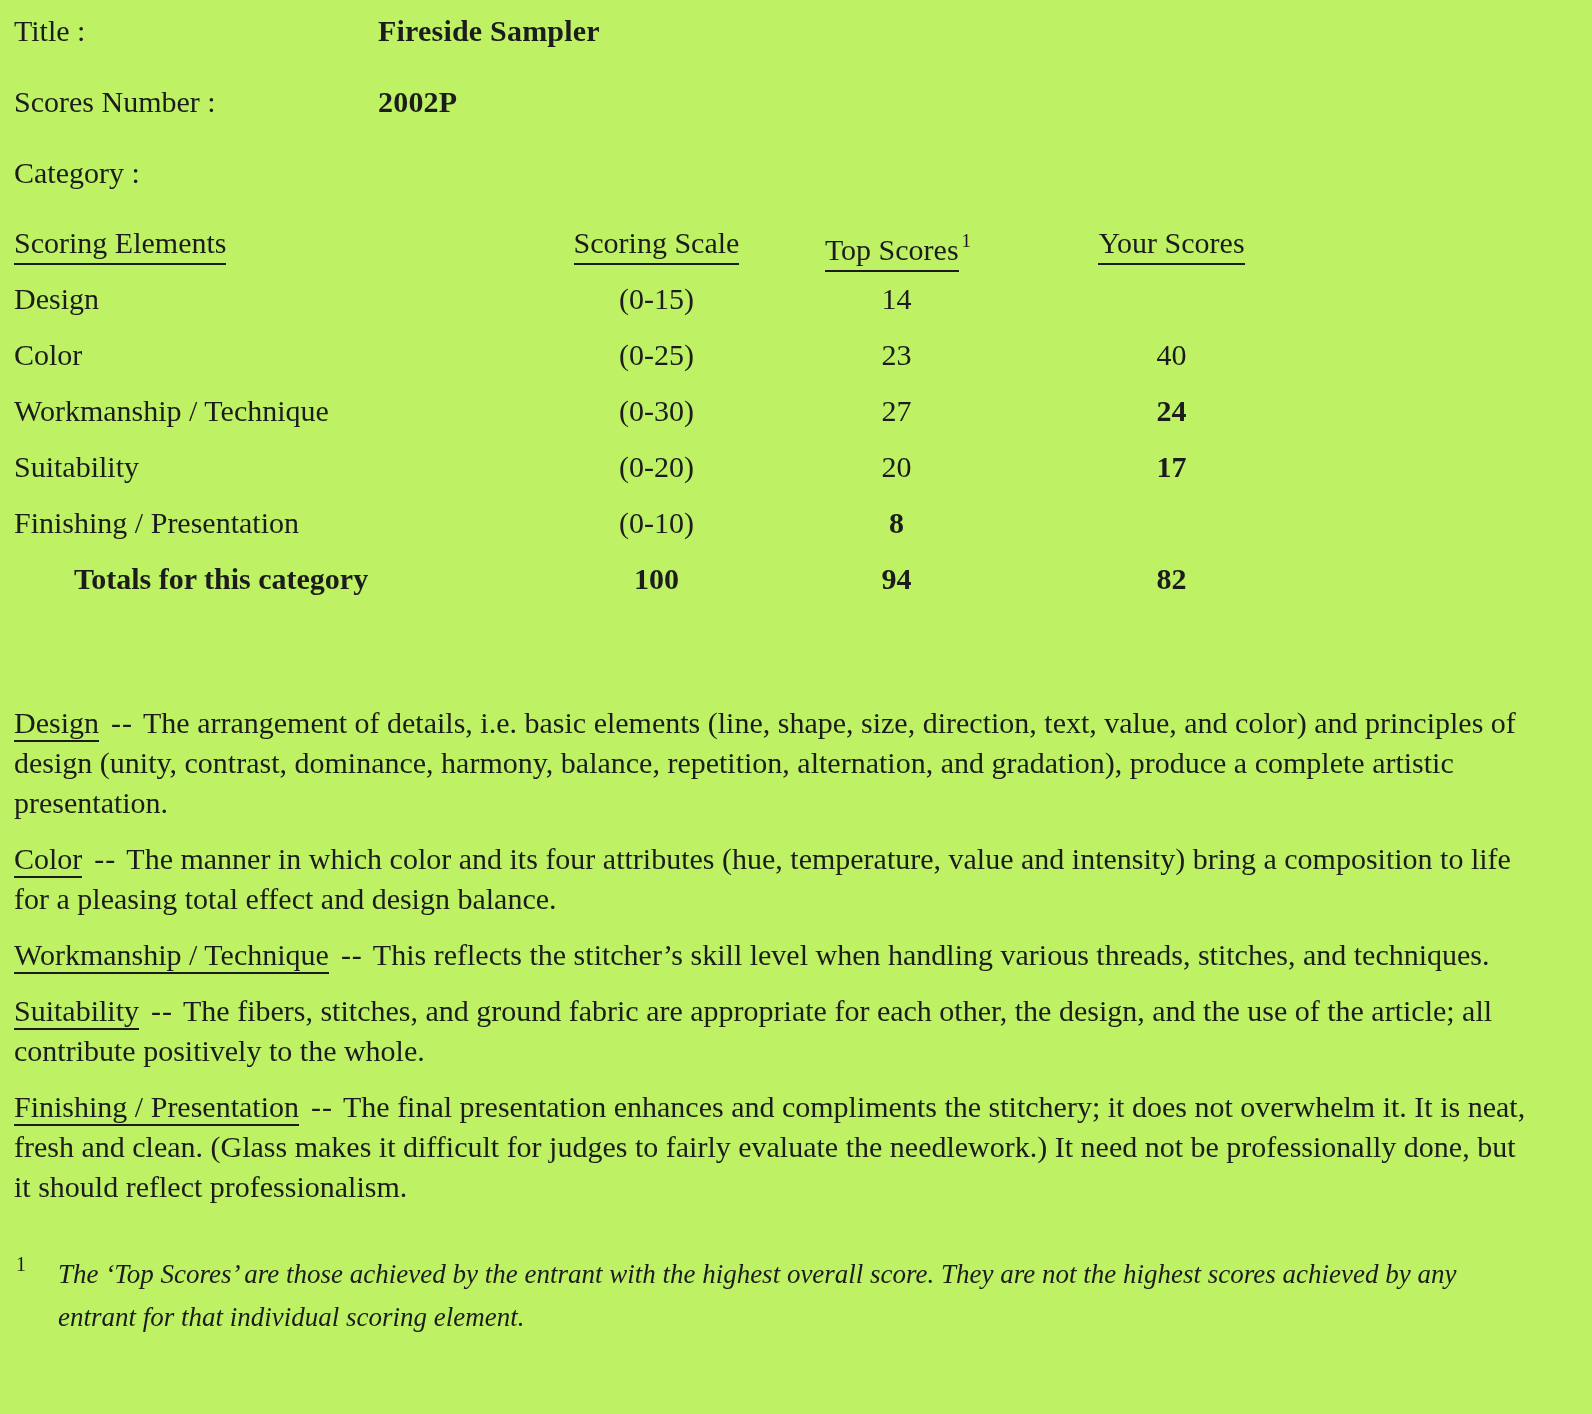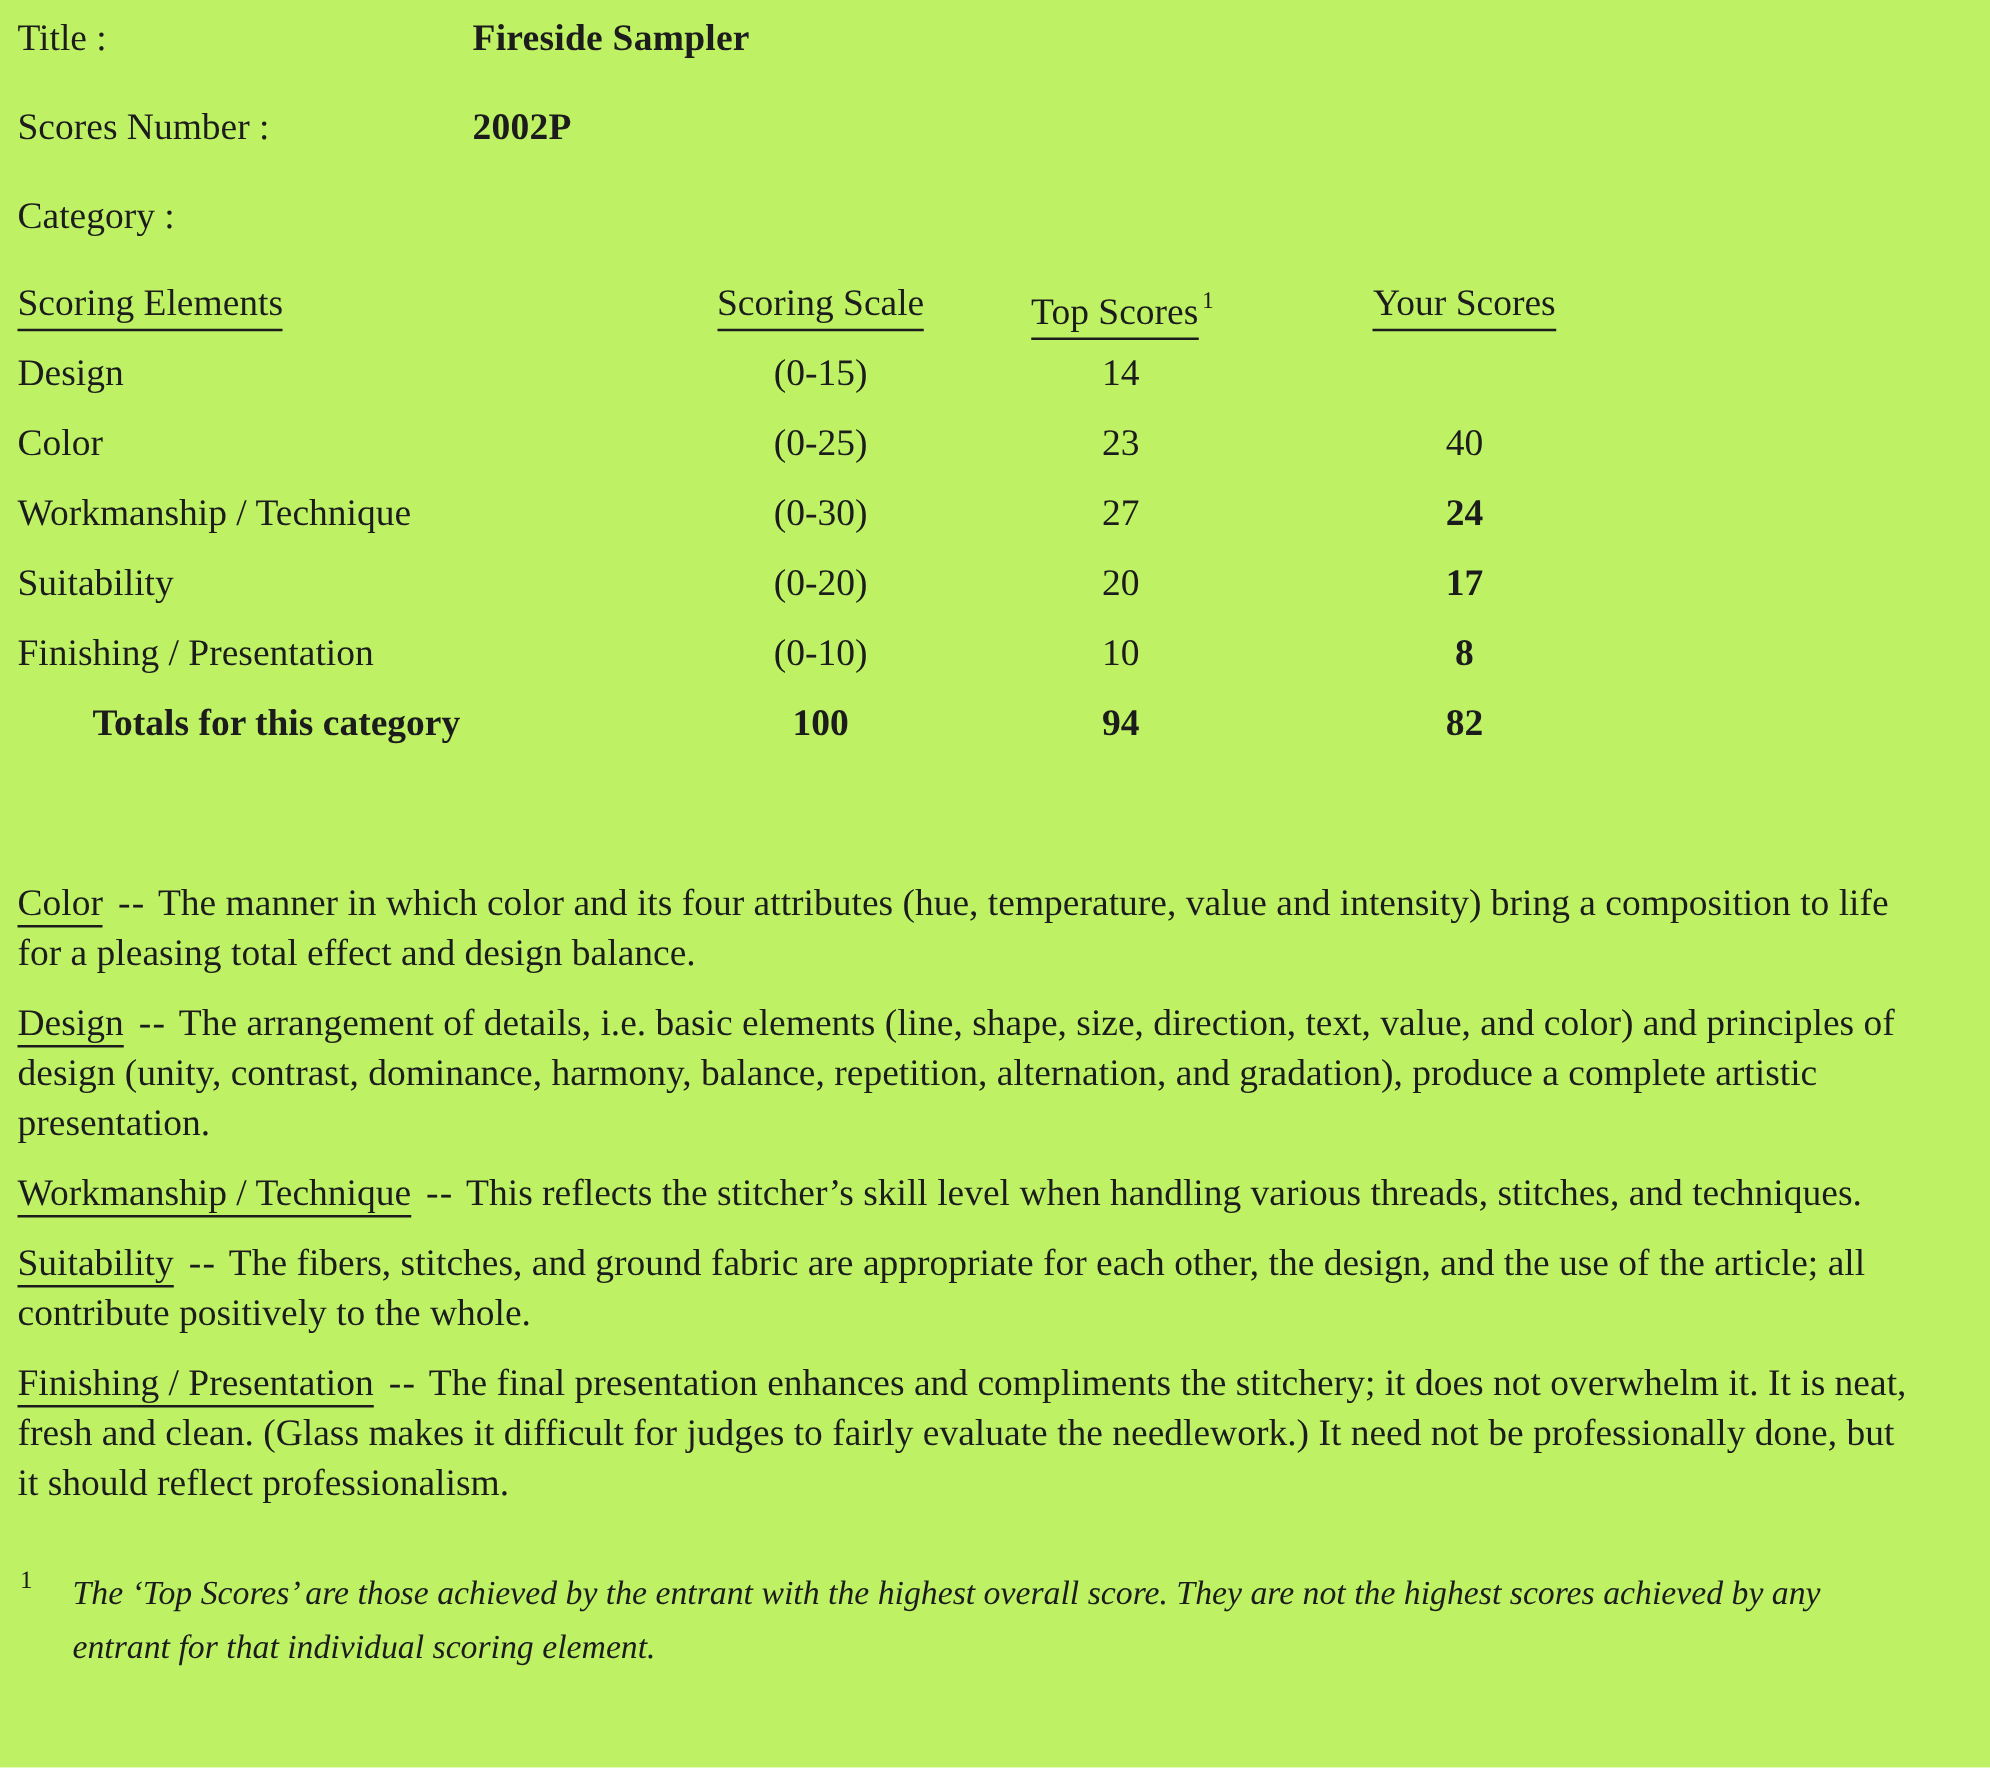--- a/index.html
+++ b/index.html
@@ -150,35 +150,34 @@
     <div class="t-row">
       <div class="c1">Suitability</div>
       <div class="c2">(0-20)</div>
       <div class="c3">20</div>
       <div class="c4 bold">17</div>
     </div>
 
     <div class="t-row">
       <div class="c1">Finishing / Presentation</div>
       <div class="c2">(0-10)</div>
-      <div class="c3">10</div>
       <div class="c4 bold">8</div>
     </div>
 
     <div class="t-row totals-row">
       <div class="c1">Totals for this category</div>
       <div class="c2">100</div>
       <div class="c3">94</div>
       <div class="c4">82</div>
     </div>
   </div>
 
   <div class="definitions">
+    <p><span class="term">Design</span><span class="sep">--</span><span>The arrangement of details, i.e. basic elements (line, shape, size, direction, text, value, and color) and principles of design (unity, contrast, dominance, harmony, balance, repetition, alternation, and gradation), produce a complete artistic presentation.</span></p>
     <p><span class="term">Color</span><span class="sep">--</span><span>The manner in which color and its four attributes (hue, temperature, value and intensity) bring a composition to life for a pleasing total effect and design balance.</span></p>
-    <p><span class="term">Design</span><span class="sep">--</span><span>The arrangement of details, i.e. basic elements (line, shape, size, direction, text, value, and color) and principles of design (unity, contrast, dominance, harmony, balance, repetition, alternation, and gradation), produce a complete artistic presentation.</span></p>
     <p><span class="term">Workmanship / Technique</span><span class="sep">--</span><span>This reflects the stitcher’s skill level when handling various threads, stitches, and techniques.</span></p>
     <p><span class="term">Suitability</span><span class="sep">--</span><span>The fibers, stitches, and ground fabric are appropriate for each other, the design, and the use of the article; all contribute positively to the whole.</span></p>
     <p><span class="term">Finishing / Presentation</span><span class="sep">--</span><span>The final presentation enhances and compliments the stitchery; it does not overwhelm it.  It is neat, fresh and clean.  (Glass makes it difficult for judges to fairly evaluate the needlework.)  It need not be professionally done, but it should reflect professionalism.</span></p>
   </div>
 
   <div class="footnote">
     <span class="fn-marker">1</span>
     <span class="fn-text">The ‘Top Scores’ are those achieved by the entrant with the highest overall score.  They are not the highest scores achieved by any entrant for that individual scoring element.</span>
   </div>
 

